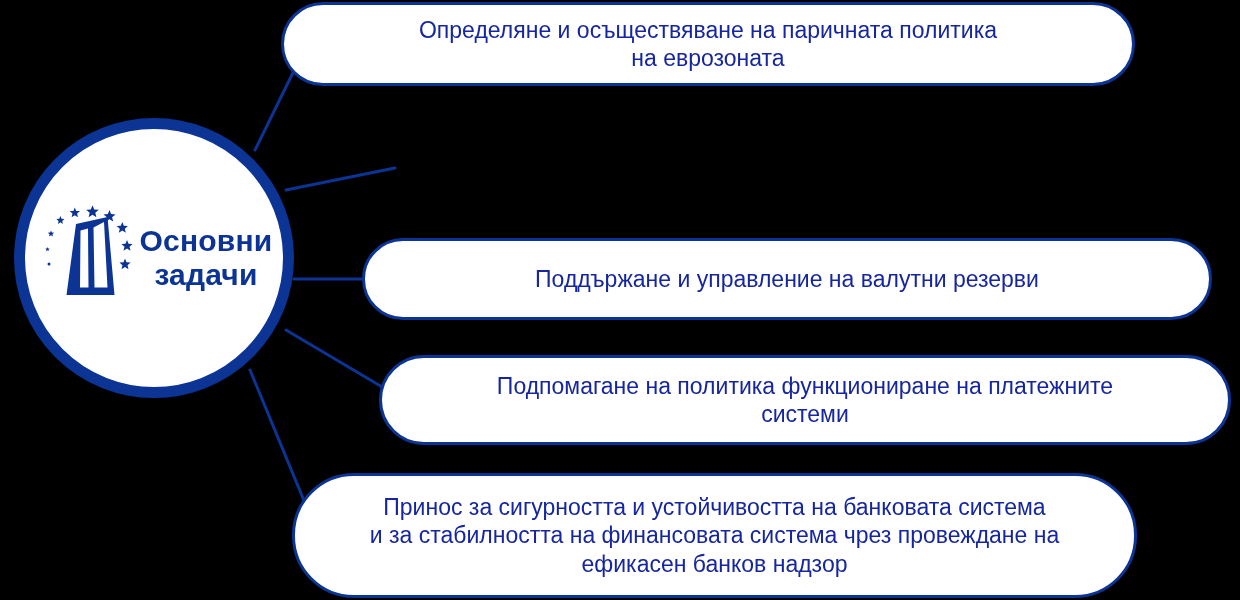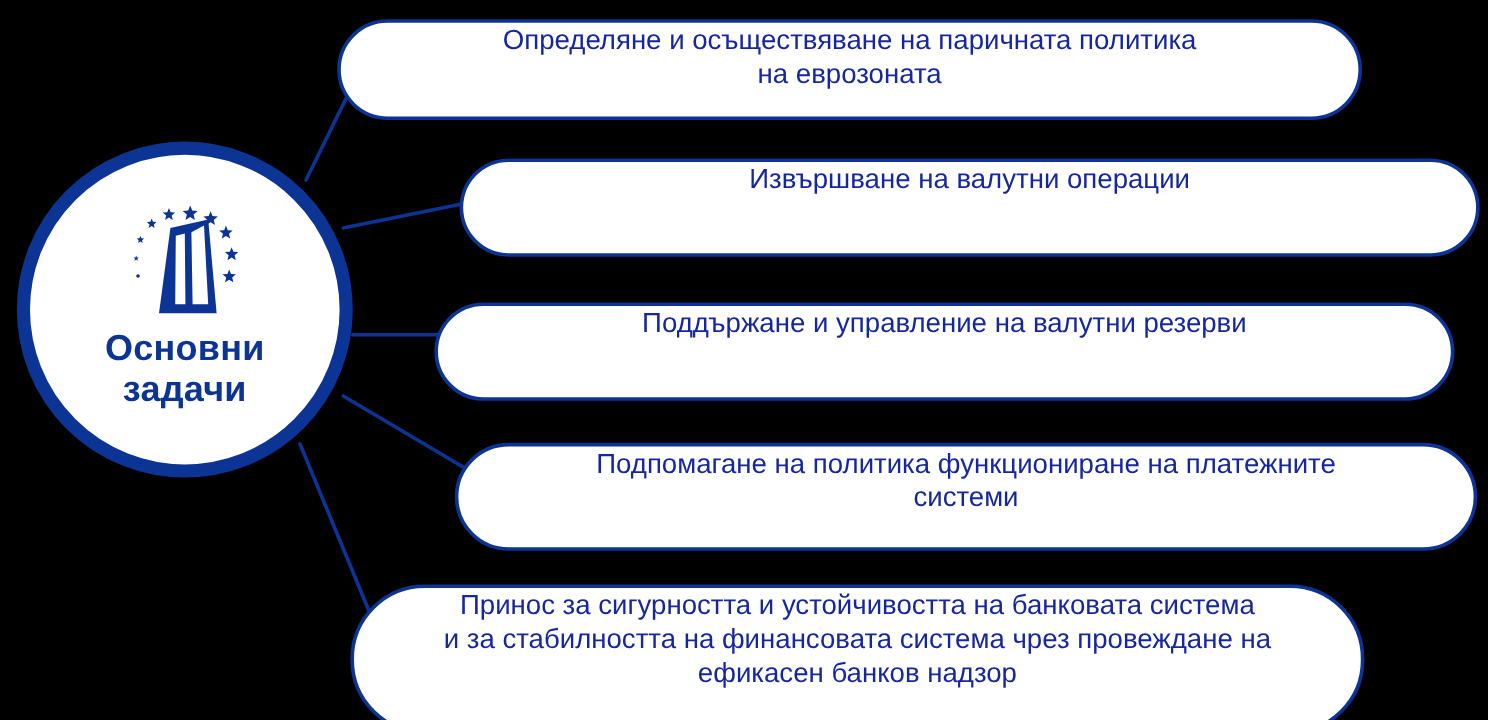--- a/index.html
+++ b/index.html
@@ -31,21 +31,21 @@
     position: absolute;
     left: 14px;
     top: 118px;
     width: 280px;
     height: 280px;
     border-radius: 50%;
     background: #ffffff;
     border: 11px solid #0B3494;
     box-sizing: border-box;
     display: flex;
-    flex-direction: column;
+    flex-direction: row;
     align-items: center;
     justify-content: center;
     z-index: 3;
   }
   #hub-logo {
     width: 104px;
     height: 104px;
     margin-top: -6px;
     margin-bottom: 2px;
   }
@@ -58,24 +58,24 @@
     letter-spacing: 0.2px;
     white-space: pre-line;
   }
   
   .task-pill {
     position: absolute;
     background: #ffffff;
     border: 3px solid #0B3494;
     box-sizing: border-box;
     display: flex;
+    align-items: center;
     justify-content: center;
     z-index: 2;
     padding: 0 26px;
-    margin-top: 14px;
   }
   .task-text {
     color: #16269E;
     font-size: 23px;
     line-height: 1.22;
     text-align: center;
     white-space: pre-line;
   }
   #task-0 { left: 281px;  top: 2px;   width: 854px;  height: 84px;  border-radius: 42px; }
   #task-1 { left: 383px;  top: 118px; width: 850px;  height: 82px;  border-radius: 41px; }
@@ -124,23 +124,20 @@
     </svg>
     <div id="hub-label">Основни
 задачи</div>
   </div>
 
   <div class="task-pill" id="task-0">
     <div class="task-text">Определяне и осъществяване на паричната политика
 на еврозоната</div>
   </div>
 
-  <div class="task-pill" id="task-1">
-    <div class="task-text">Извършване на валутни операции</div>
-  </div>
 
   <div class="task-pill" id="task-2">
     <div class="task-text">Поддържане и управление на валутни резерви</div>
   </div>
 
   <div class="task-pill" id="task-3">
     <div class="task-text">Подпомагане на политика функциониране на платежните
 системи</div>
   </div>
 

